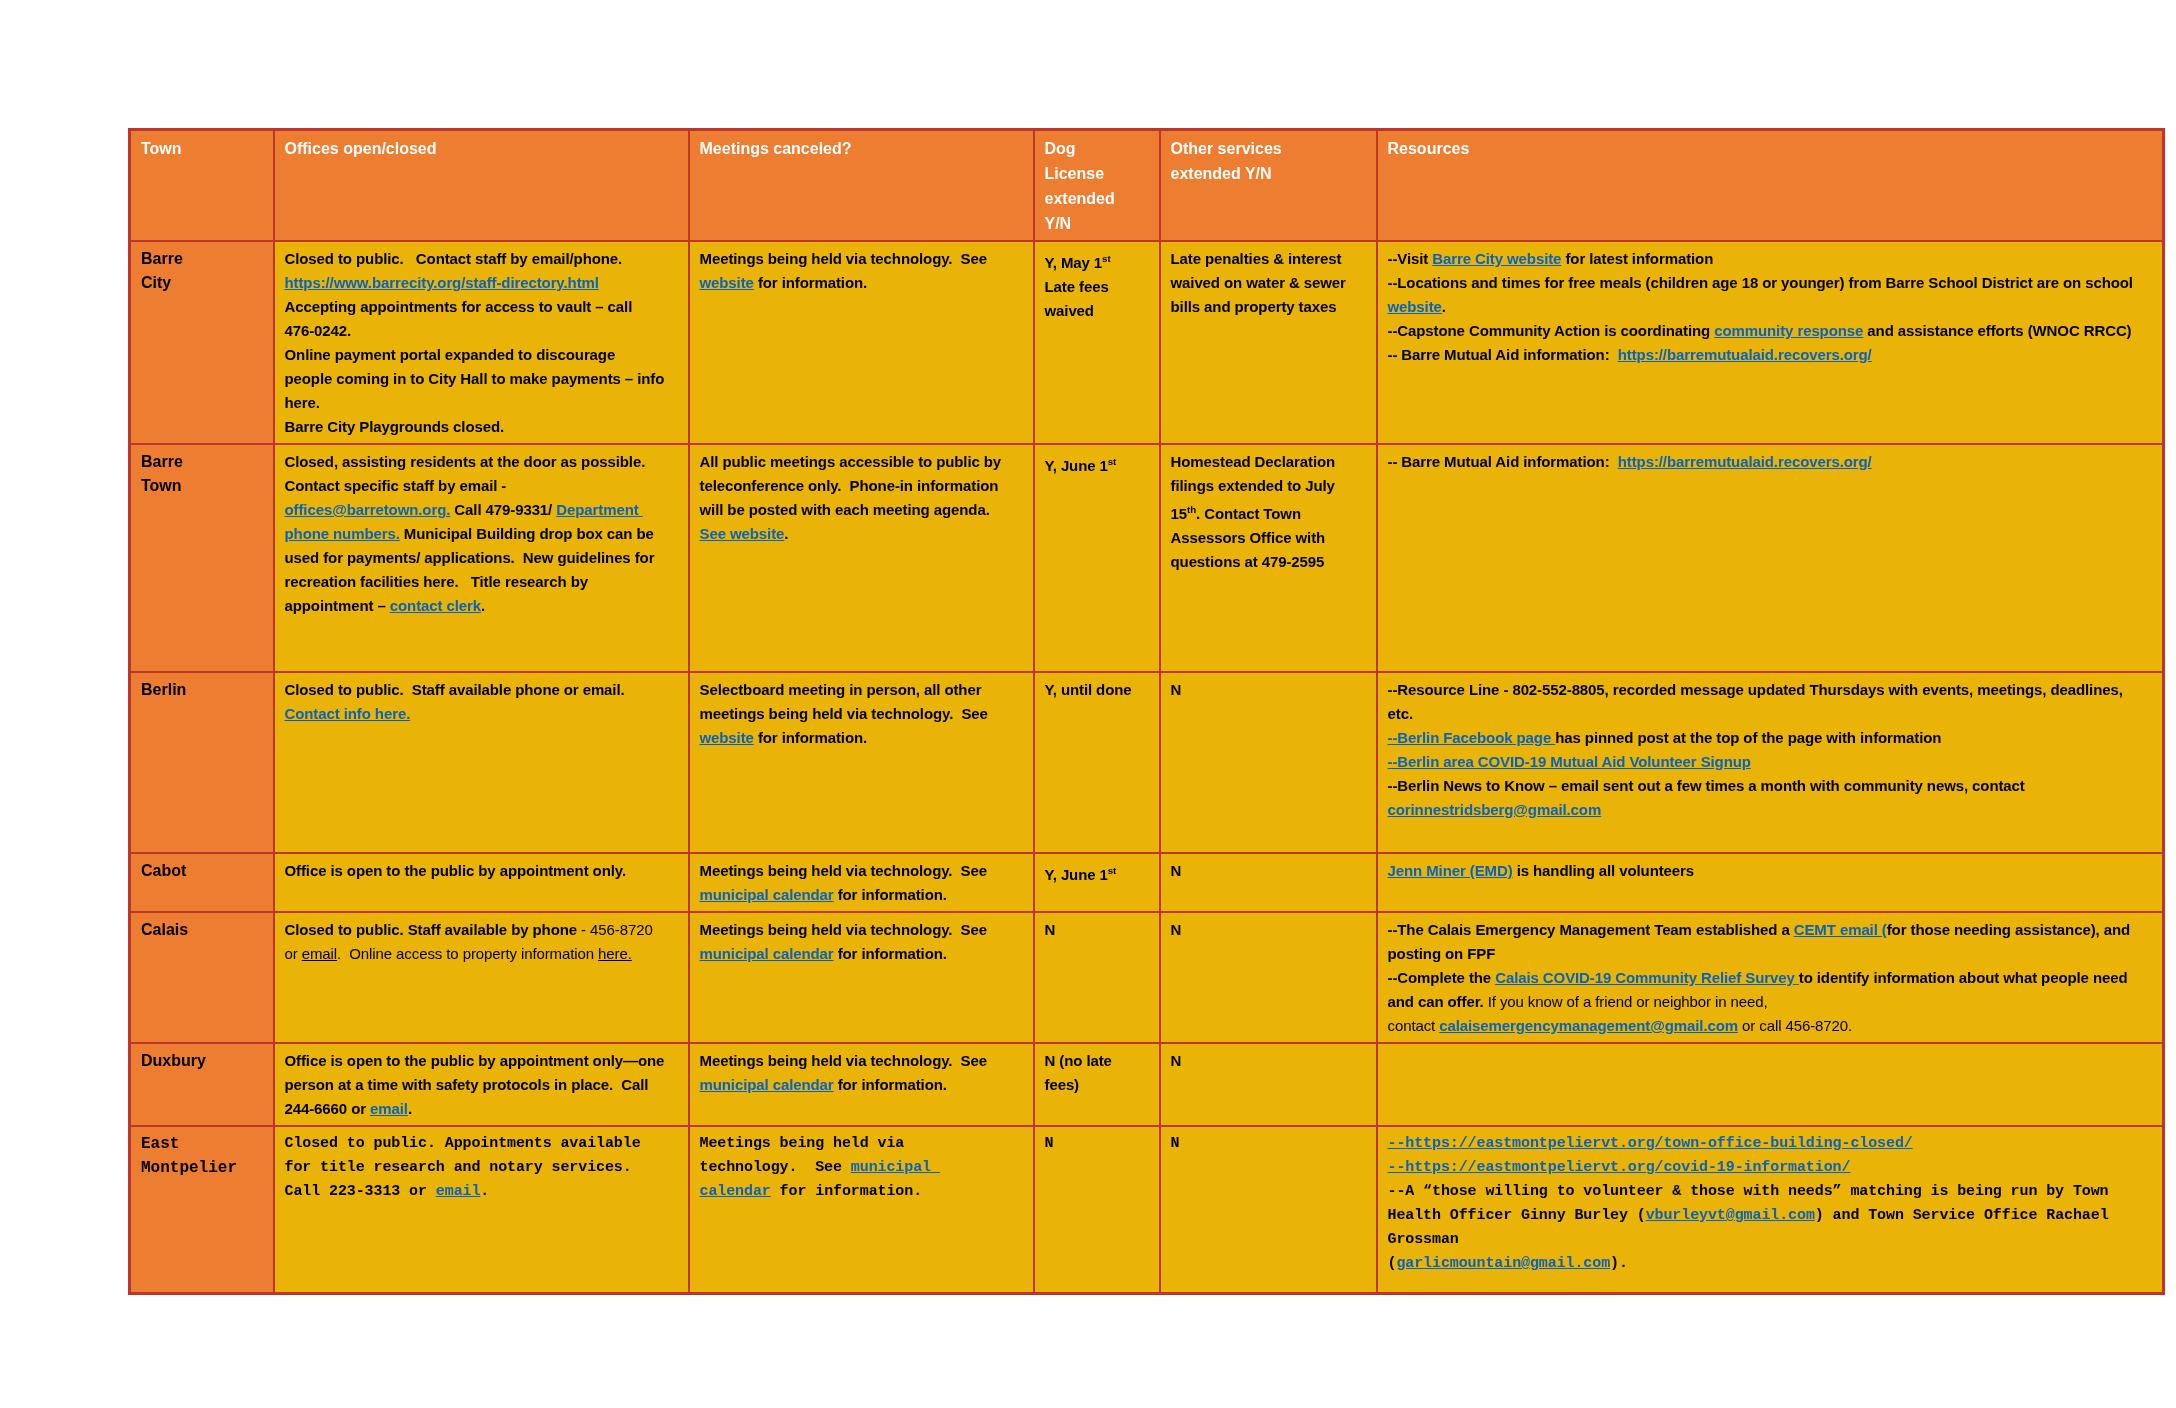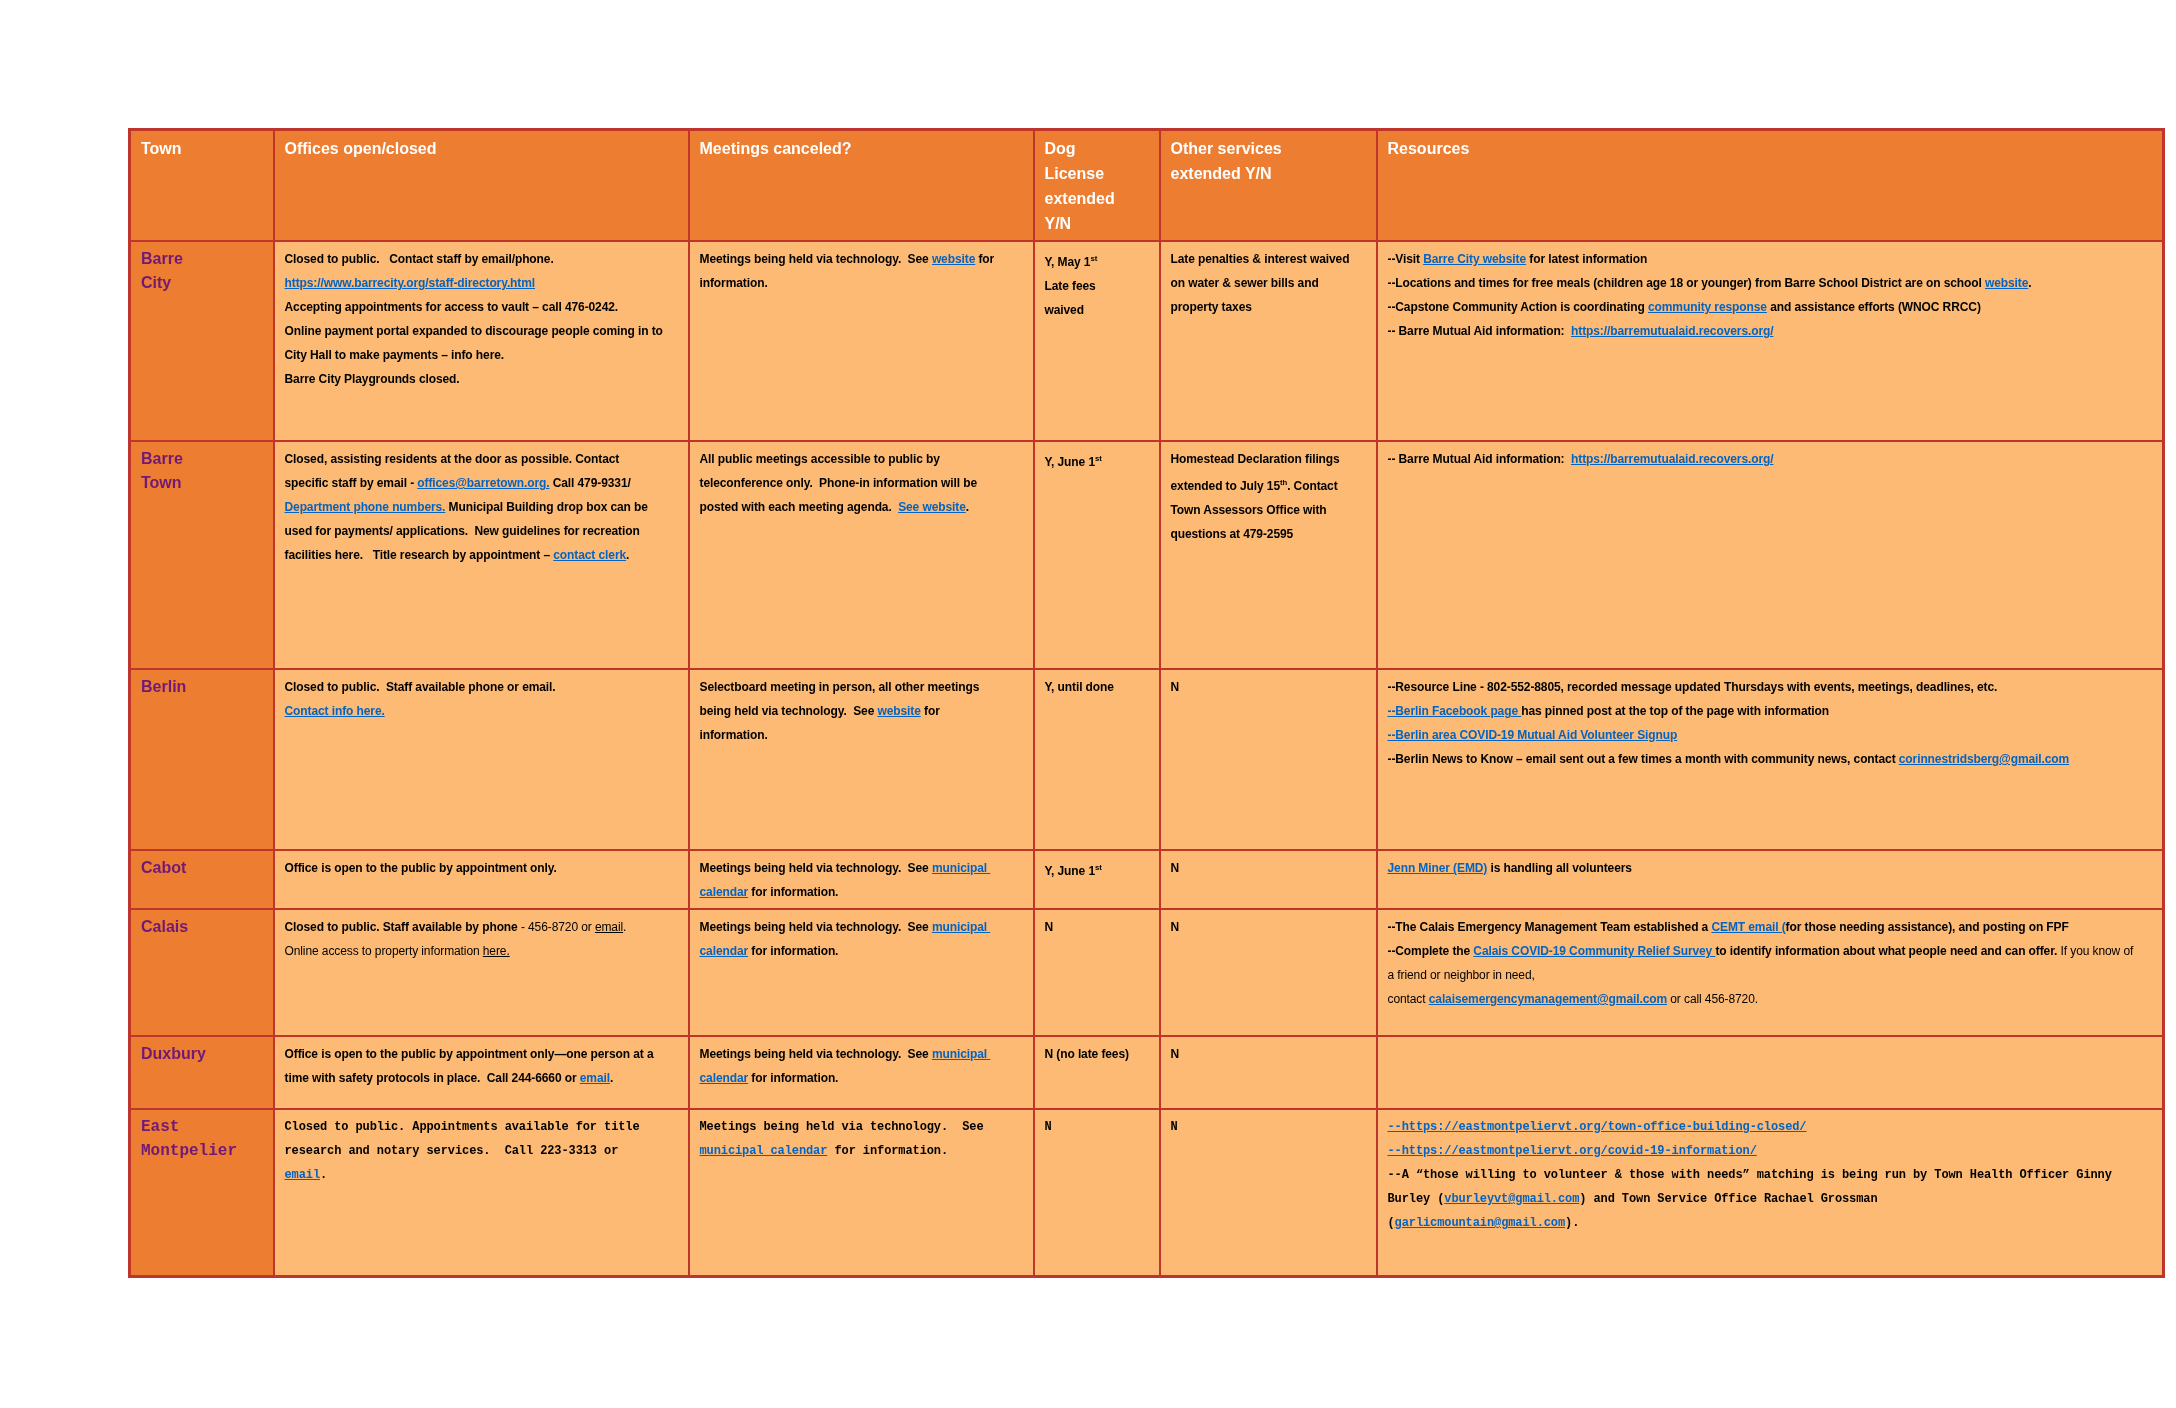--- a/index.html
+++ b/index.html
@@ -41,30 +41,30 @@
   tr.hrow{height:77px;}
   tr.r0{height:200px;}
   tr.r1{height:228px;}
   tr.r2{height:181px;}
   tr.r3{height:55px;}
   tr.r4{height:127px;}
   tr.r5{height:73px;}
   tr.r6{height:167px;font-family:Liberation Mono, monospace;}
   td.towncell{
     background:var(--orange);
-    color:#701a75;
+    color:#000000;
     font-size:16px;
     line-height:24px;
     font-weight:bold;
     white-space:pre-wrap;
   }
   td.cell{
-    background:#fdba74;
+    background:#eab308;
     color:#000000;
-    font-size:12px;
+    font-size:15px;
     line-height:24px;
     white-space:pre-wrap;
     letter-spacing:-0.1px;
   }
   .b{font-weight:bold;}
   .r{font-weight:normal;}
   .bu{font-weight:bold;}
   .ru{font-weight:normal;text-decoration:underline;}
   .sup{font-weight:bold;vertical-align:super;font-size:0.65em;margin-top:34px;}
   a.lnk{

